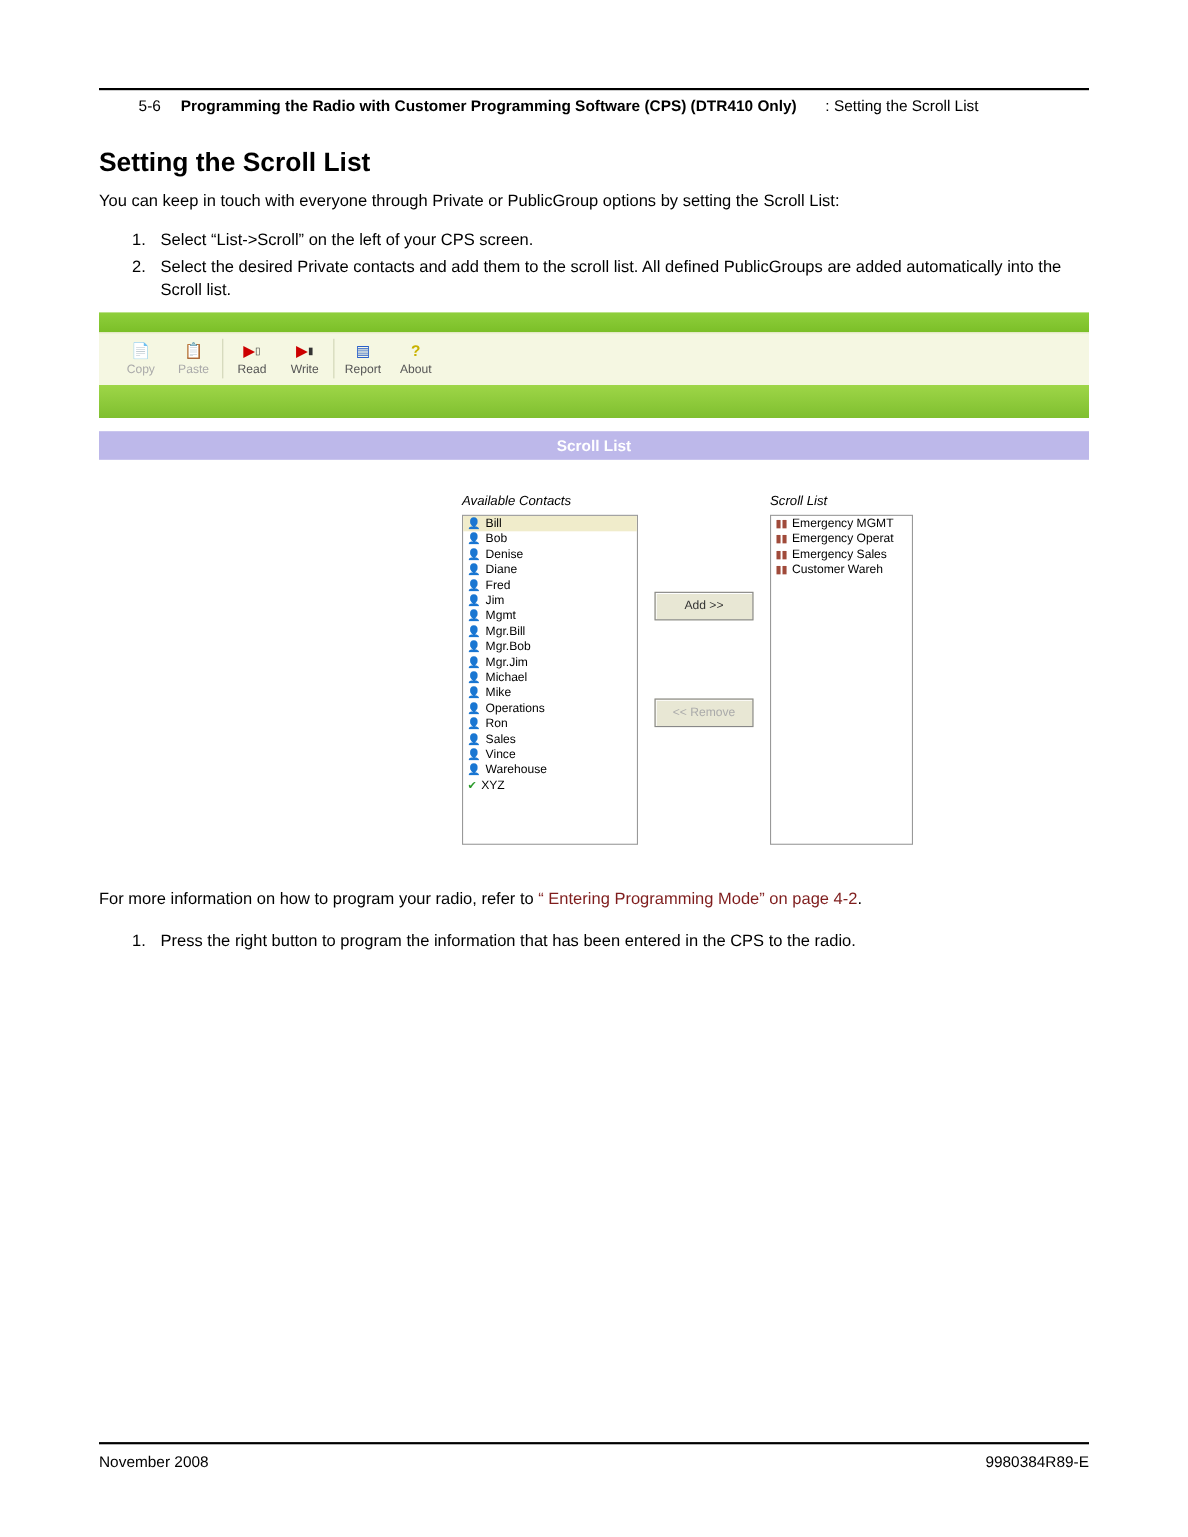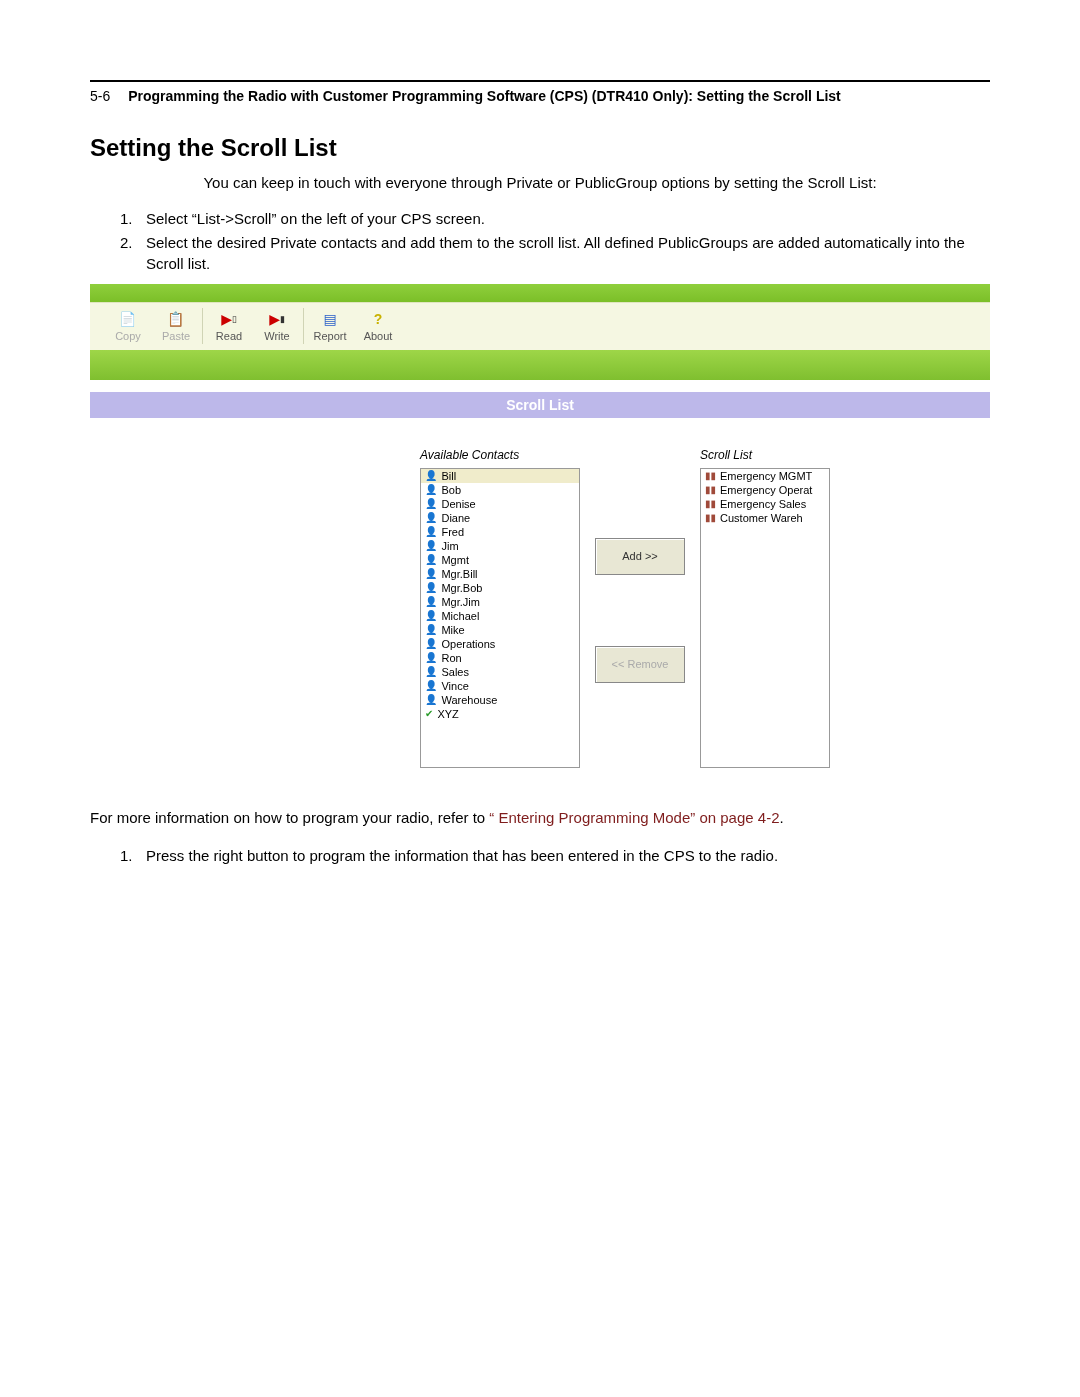--- a/index.html
+++ b/index.html
@@ -17,32 +17,31 @@
   }
   .header-line {
     border-top: 2px solid #000;
     margin-bottom: 6px;
   }
   .header-row {
     display: flex;
     font-size: 14px;
     margin-bottom: 30px;
   }
-  .header-pg { margin-right: 18px; }
+  .header-pg { margin-right: 18px; margin-left: 36px; }
   .header-text { font-weight: bold; }
-  .header-text .sub { font-weight: bold; }
+  .header-text .sub { font-weight: normal; padding-left: 26px; }
   .h1 {
     font-size: 24px;
     font-weight: bold;
     margin-bottom: 12px;
   }
   .intro {
     font-size: 15px;
     margin-bottom: 18px;
-    text-align: center;
   }
   .ol {
     margin-left: 30px;
     font-size: 15px;
     margin-bottom: 10px;
   }
   .ol .li {
     display: flex;
     margin-bottom: 4px;
     line-height: 1.35;
@@ -140,21 +139,21 @@
     width:120px;
     display:flex;
     flex-direction:column;
     align-items:center;
     justify-content:flex-start;
     padding-top:90px;
     gap:40px;
   }
   .winbtn {
     width:90px;
-    height:37px;
+    height:26px;
     font-size:11px;
     background:#e8e7d4;
     border:1px solid #888;
     box-shadow: inset 1px 1px 0 #fff;
     color:#333;
     cursor:pointer;
   }
   .winbtn.disabled{ color:#aaa;margin-top:31px; }
 
   .para {
@@ -346,13 +345,20 @@
   <div class="para">
     <span>For more information on how to program your radio, refer to </span><span class="link">“ Entering Programming Mode” on page 4-2</span><span>.</span>
   </div>
   <div class="ol">
     <div class="li">
       <span class="num">1.</span>
       <span class="txt">Press the right button to program the information that has been entered in the CPS to the radio.</span>
     </div>
   </div>
 
+  <div class="footer">
+    <div class="footer-line"></div>
+    <div class="footer-row">
+      <span>November 2008</span>
+      <span>9980384R89-E</span>
+    </div>
+  </div>
 </div>
 
 </body></html>

